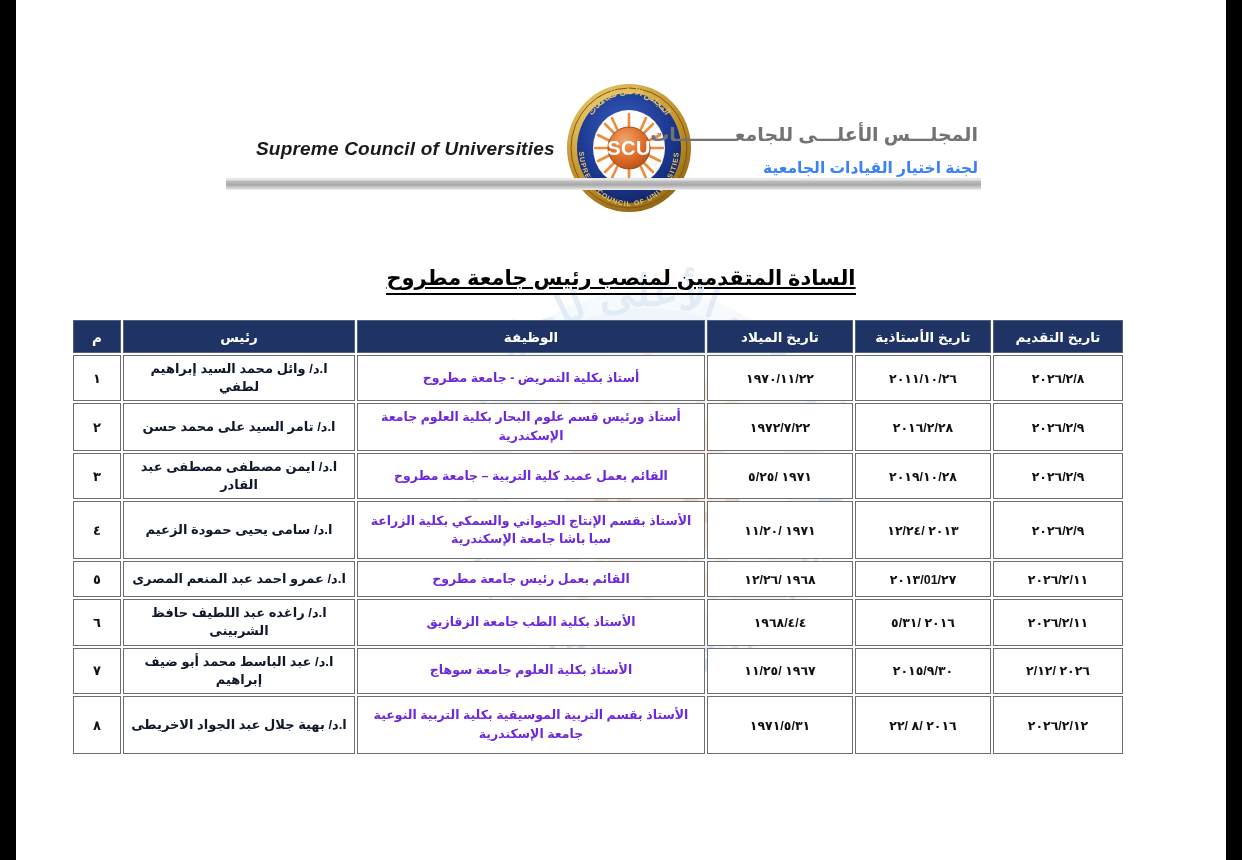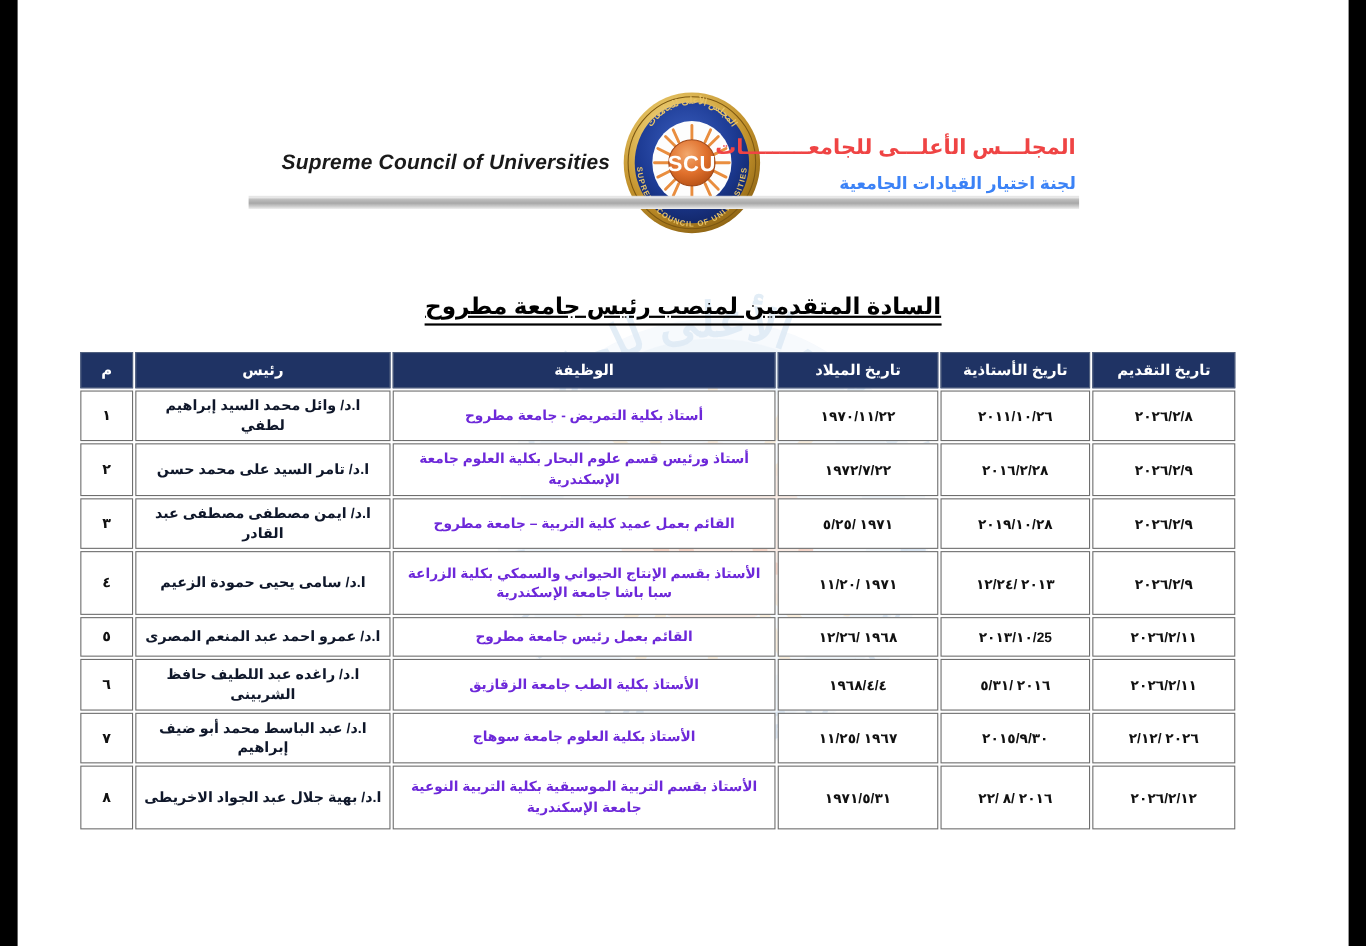--- a/index.html
+++ b/index.html
@@ -64,21 +64,21 @@
     position: absolute;
     right: 248px;
     top: 80px;
     text-align: right;
     direction: rtl;
     line-height: 1.55;
   }
   #arabic-org-name {
     font-size: 19px;
     font-weight: bold;
-    color: #ef4444;
+    color: #737373;
     white-space: nowrap;
     letter-spacing: .5px;
   }
   #arabic-committee-name {
     font-size: 15.5px;
     font-weight: bold;
     color: #3b82f6;
     white-space: nowrap;
     margin-top: 7px;
   }
@@ -383,21 +383,21 @@
           <tr class="tall">
             <td class="cell-date">٢٠٢٦/٢/٩</td>
             <td class="cell-date">٢٠١٣ /١٢/٢٤</td>
             <td class="cell-date">١٩٧١ /١١/٢٠</td>
             <td class="cell-position">الأستاذ بقسم الإنتاج الحيواني والسمكي بكلية الزراعة سبا باشا جامعة الإسكندرية</td>
             <td class="cell-name">ا.د/ سامى يحيى حمودة الزعيم</td>
             <td class="cell-seq">٤</td>
           </tr>
           <tr>
             <td class="cell-date">٢٠٢٦/٢/١١</td>
-            <td class="cell-date">٢٠١٣/١٠/25</td>
+            <td class="cell-date">٢٠١٣/01/٢٧</td>
             <td class="cell-date">١٩٦٨ /١٢/٢٦</td>
             <td class="cell-position">القائم بعمل رئيس جامعة مطروح</td>
             <td class="cell-name">ا.د/ عمرو احمد عبد المنعم المصرى</td>
             <td class="cell-seq">٥</td>
           </tr>
           <tr>
             <td class="cell-date">٢٠٢٦/٢/١١</td>
             <td class="cell-date">٢٠١٦ /٥/٣١</td>
             <td class="cell-date">١٩٦٨/٤/٤</td>
             <td class="cell-position">الأستاذ بكلية الطب جامعة الزقازيق</td>

